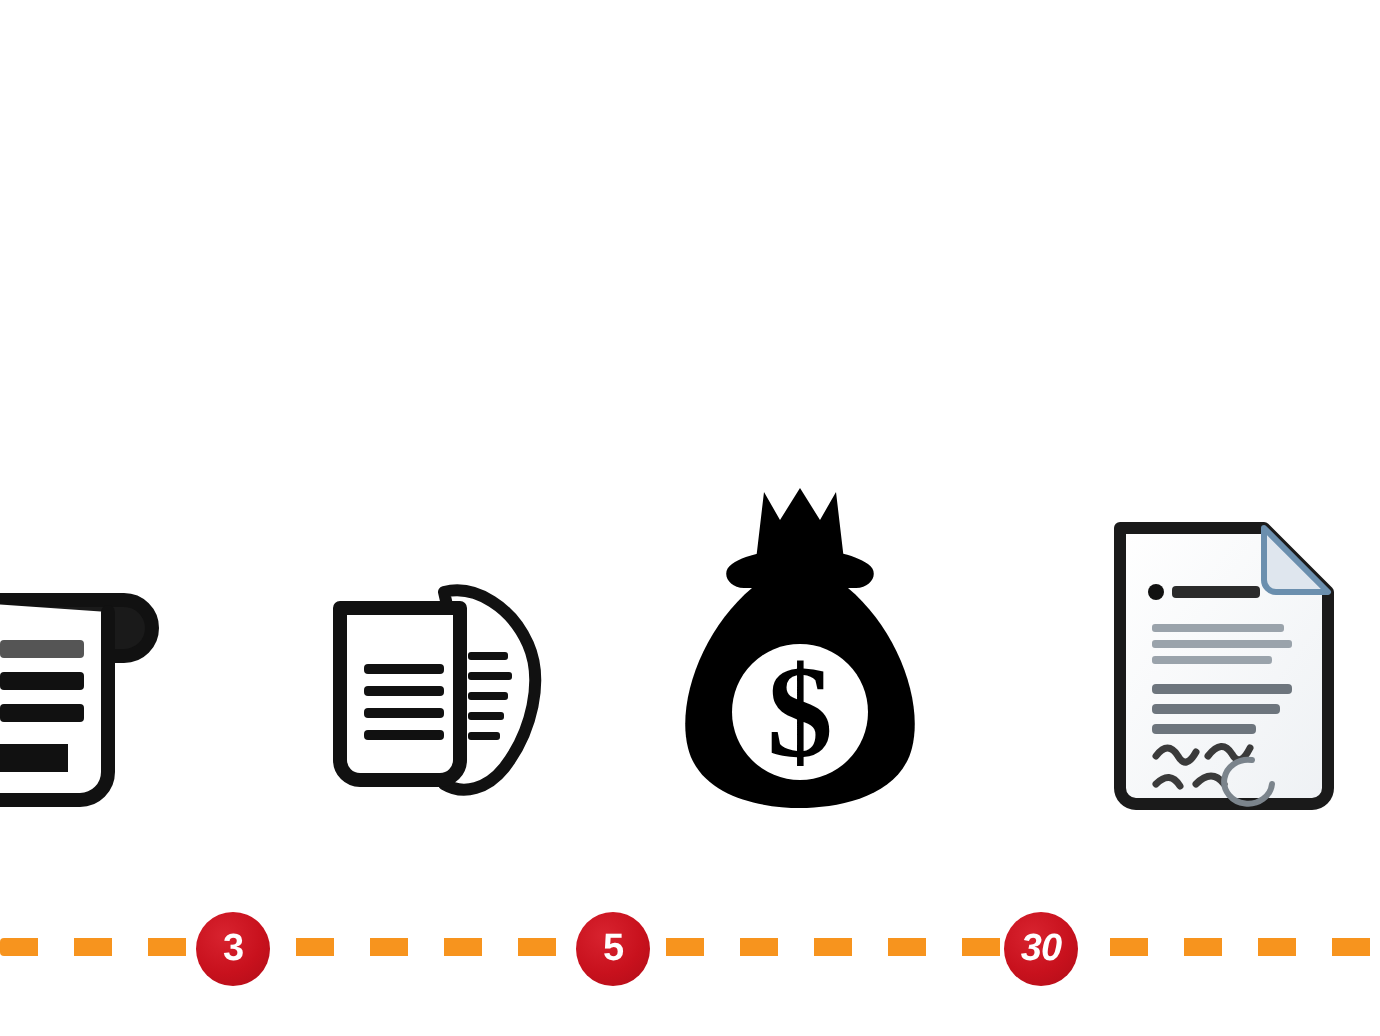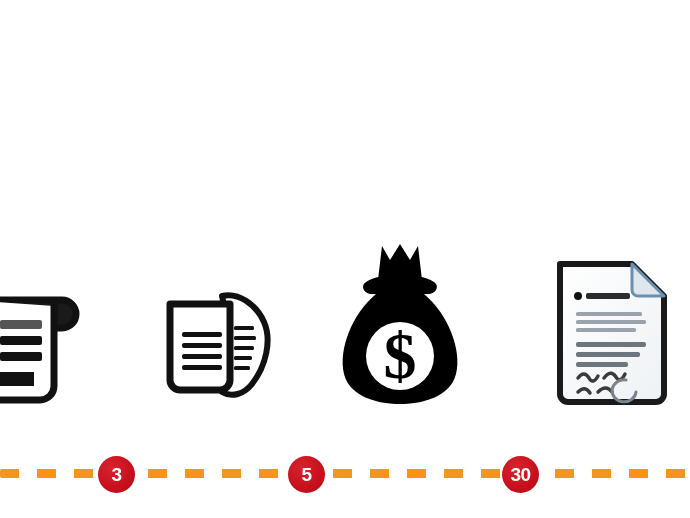--- a/index.html
+++ b/index.html
@@ -73,21 +73,21 @@
     font-family: "Liberation Sans", sans-serif;
     font-weight: bold;
     font-size: 19px;
     line-height: 37px;
     text-align: center;
     letter-spacing: -0.5px;
     box-sizing: border-box;
   }
   #badge-0 { left: 98px; }
   #badge-1 { left: 288px; }
-  #badge-2 { left: 502px; }
+  #badge-2 { left: 502px; font-style: italic; }
 </style>
 </head>
 <body>
 
 <div id="canvas">
 
   <div class="icon-row">
 
     <div class="icon-slot" id="icon-slot-scroll">
       <svg width="130" height="128" viewBox="0 0 130 128" aria-hidden="true">

